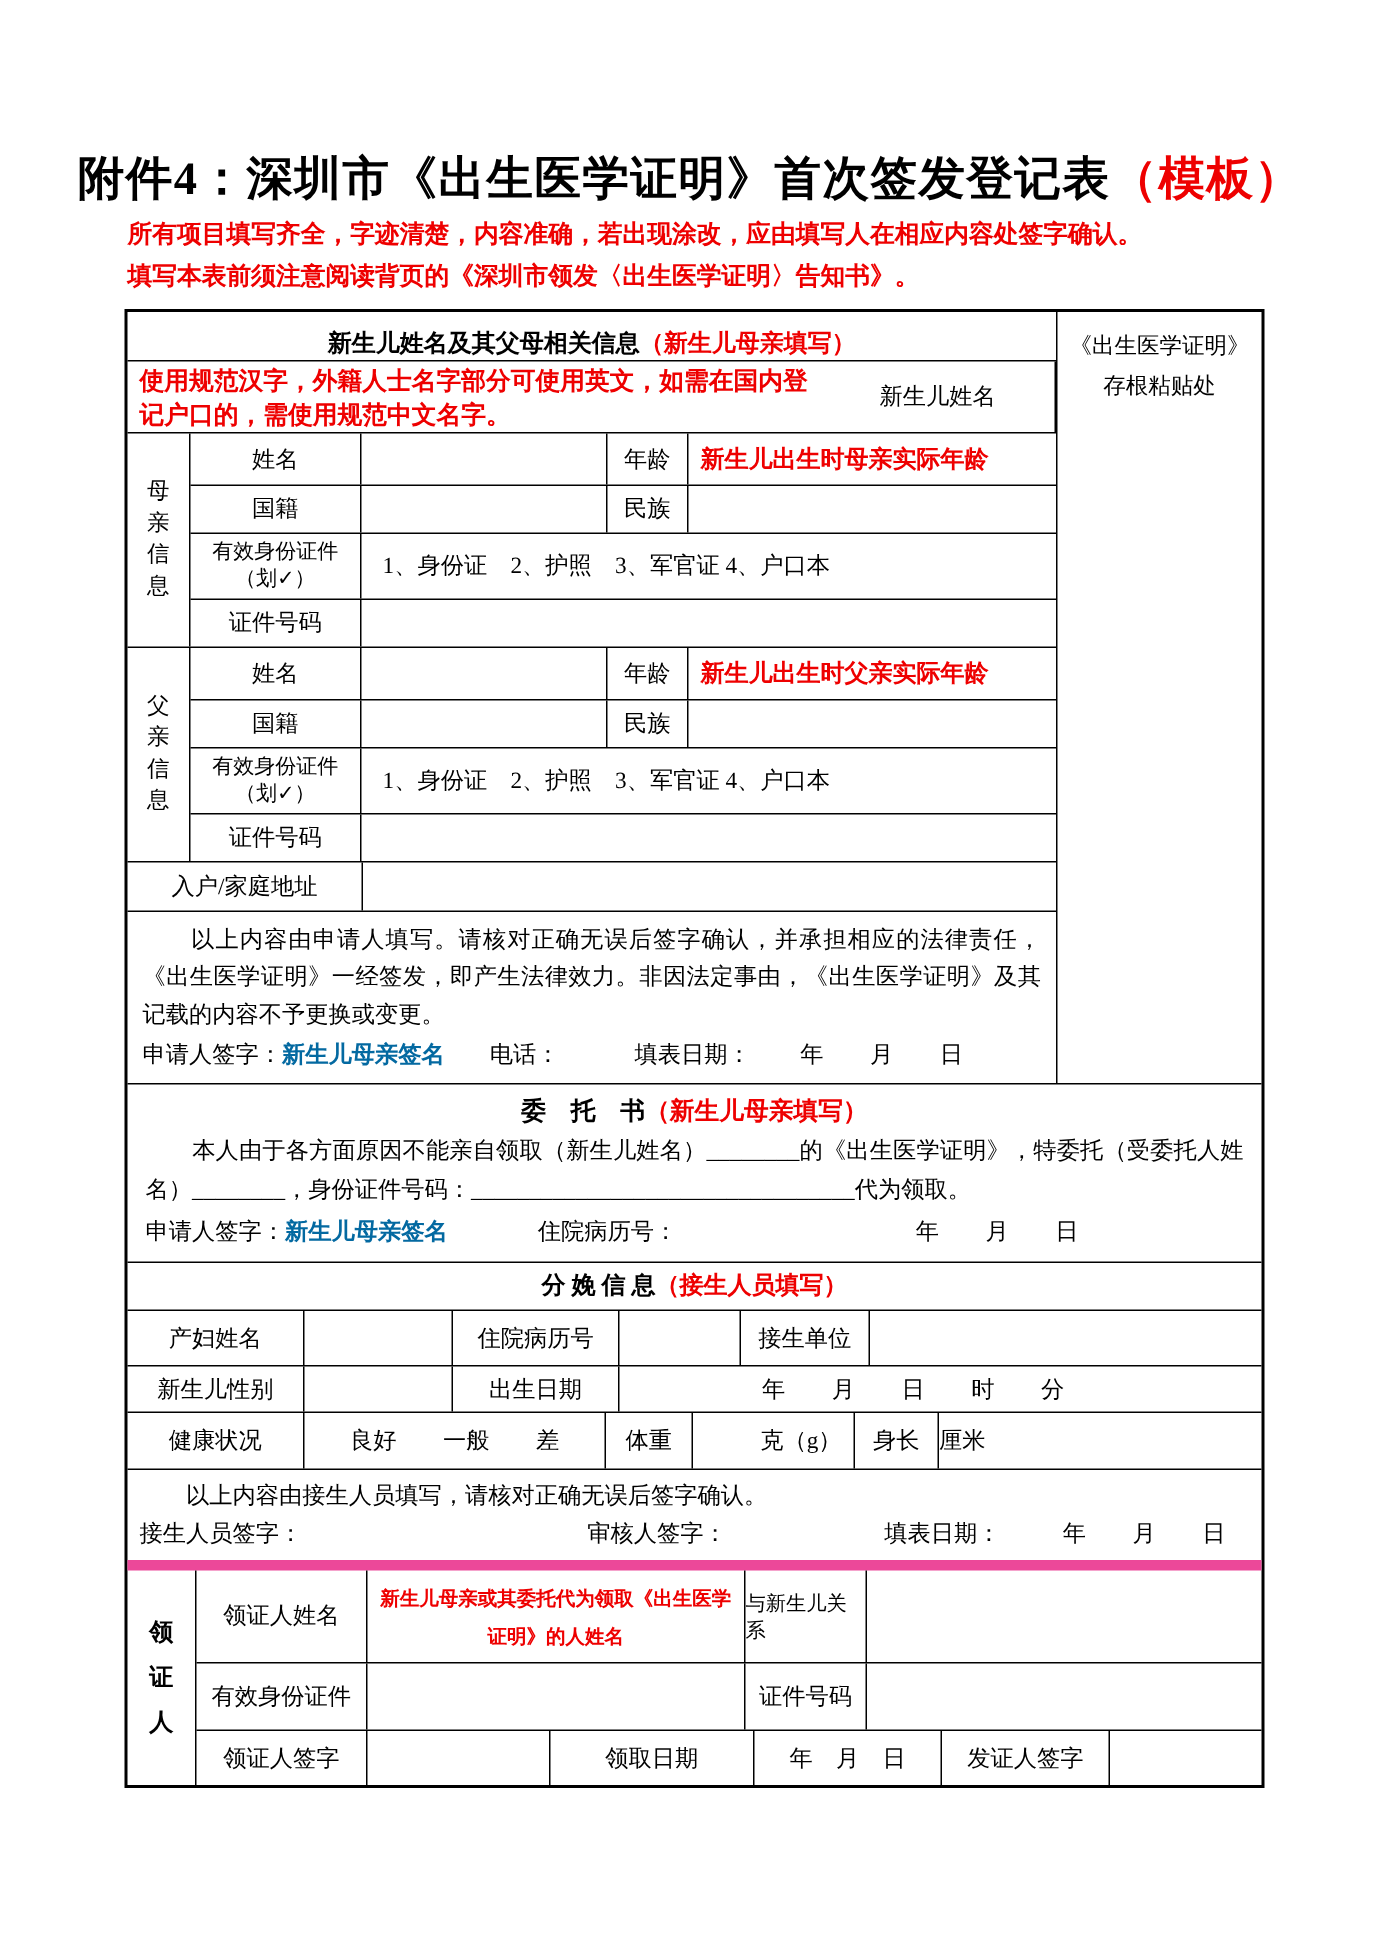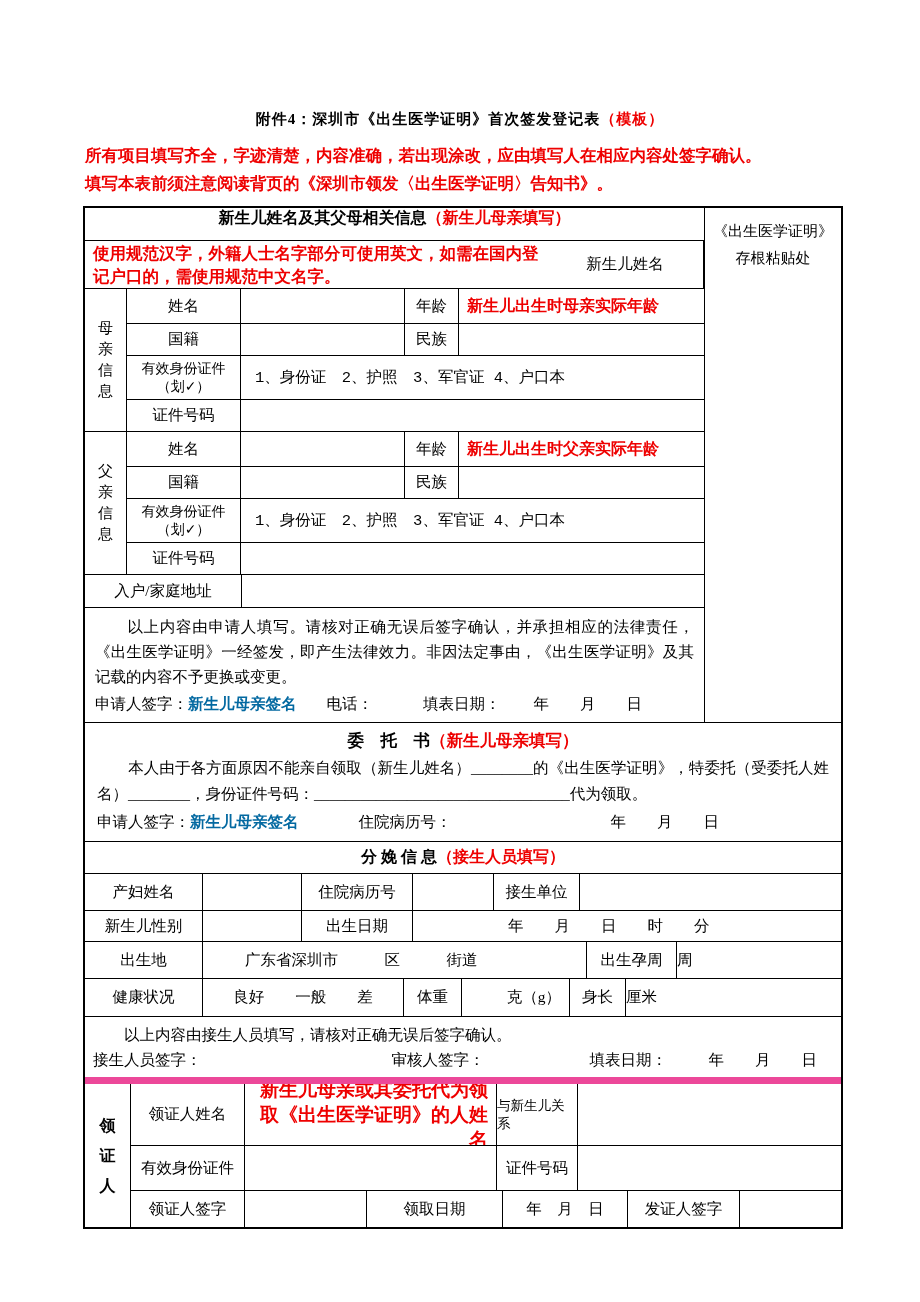--- a/index.html
+++ b/index.html
@@ -8,21 +8,21 @@
     font-family:"Liberation Serif","DejaVu Serif",serif;
     color:#000;
     -webkit-font-smoothing:antialiased;
   }
   .sheet{position:relative;width:920px;height:1302px;overflow:hidden;}
 
   
   .doc-title{
     margin:102px 0 6px 0;
     text-align:center;
-    font-size:15px;font-weight:bold;letter-spacing:1px;
+    font-size:31px;font-weight:bold;letter-spacing:1px;
     line-height:34px;
   }
   .red{color:#ee0000;}
   .notices{
     margin:4px 0 8px 85px;width:762px;
     color:#ee0000;font-weight:bold;font-size:16.5px;line-height:28px;
   }
 
   
   .formtable{
@@ -42,21 +42,21 @@
 
   
   .topwrap{display:flex;border-bottom:1px solid #000;}
   .topleft{flex:1;}
   .stubcol{
     width:137px;border-left:1px solid #000;
     padding-top:10px;box-sizing:border-box;
     text-align:center;line-height:27px;font-size:15px;
     white-space:pre-line;
   }
-  .hA1{height:32px;display:flex;align-items:flex-start;justify-content:center;
+  .hA1{height:32px;display:flex;align-items:flex-end;justify-content:center;
        font-weight:bold;font-size:16px;border-bottom:1px solid #000;}
   .hA2{height:48px;}
   .lab157{width:157px;}
   .rednote{
     flex:1;padding:1px 8px;align-items:center;
     color:#ee0000;font-weight:bold;font-size:16.5px;line-height:23px;
     justify-content:flex-start;text-align:left;
   }
   .pblock{display:flex;border-bottom:1px solid #000;}
   .vlab{width:42px;border-right:1px solid #000;box-sizing:border-box;
@@ -64,21 +64,21 @@
         line-height:21px;font-size:15px;}
   .pcol{flex:1;}
   .prow{display:flex;border-bottom:1px solid #000;box-sizing:border-box;}
   .prow.pl{border-bottom:none;}
   .lab114{width:114px;}
   .val164{width:164px;}
   .lab54{width:54px;}
   .smalllab{font-size:14px;line-height:18px;}
   .agenote{flex:1;justify-content:flex-start;padding-left:8px;
            color:#ee0000;font-weight:bold;font-size:16px;}
-  .options{flex:1;justify-content:flex-start;padding-left:14px;font-family:Liberation Mono, monospace;}
+  .options{flex:1;justify-content:flex-start;padding-left:14px;}
   .idgrid{flex:1;display:flex;}
   .idcell{flex:1;border-left:1px solid #000;box-sizing:border-box;}
   .idcell:first-child{border-left:none;}
   .addr-row{height:33px;}
   .legalbox{padding:6px 10px 5px 10px;}
   .para{line-height:25px;text-align:justify;}
   .signline{display:flex;align-items:baseline;line-height:27px;margin-top:1px;}
   .gap30{margin-left:30px;} .gap50{margin-left:50px;} .gap60{margin-left:60px;}
   .pushright{margin-left:auto;margin-right:52px;}
 
@@ -105,22 +105,22 @@
 
   
   .collwrap{display:flex;}
   .vlab3{width:46px;border-right:1px solid #000;box-sizing:border-box;
          display:flex;align-items:center;justify-content:center;
          line-height:30px;font-size:16px;font-weight:bold;}
   .ccol{flex:1;}
   .h62{height:62px;} .h45{height:45px;} .h36{height:36px;}
   .w252{width:252px;} .w114{width:114px;} .w122{width:122px;}
   .w136{width:136px;} .w125{width:125px;} .w112{width:112px;}
-  .collnote{color:#ee0000;font-weight:bold;font-size:19px;line-height:25px;
-            padding:0 8px;text-align:right;justify-content:flex-start;}
+  .collnote{color:#ee0000;font-weight:bold;font-size:13px;line-height:25px;
+            padding:0 8px;text-align:center;justify-content:flex-start;}
   .rel-lab{font-size:13.5px;}
 </style>
 </head>
 <body>
 
 <div class="sheet">
 
   <div class="doc-title">
     <span>附件4：深圳市《出生医学证明》首次签发登记表</span><span class="red">（模板）</span>
   </div>
@@ -293,26 +293,20 @@
         <div class="cell endc"></div>
       </div>
 
       <div class="row h31">
         <div class="cell w118">新生儿性别</div>
         <div class="cell w99"></div>
         <div class="cell w111">出生日期</div>
         <div class="cell endc birthdt">年　　月　　日　　时　　分</div>
       </div>
 
-      <div class="row h37">
-        <div class="cell w118">出生地</div>
-        <div class="cell w384 birthplace">广东省深圳市　　　区　　　街道</div>
-        <div class="cell w90">出生孕周</div>
-        <div class="cell endc">周</div>
-      </div>
 
       <div class="row h38">
         <div class="cell w118">健康状况</div>
         <div class="cell w201">良好　　一般　　差</div>
         <div class="cell w58">体重</div>
         <div class="cell w108 weightunit">克（g）</div>
         <div class="cell w56">身长</div>
         <div class="cell endc">厘米</div>
       </div>
 

